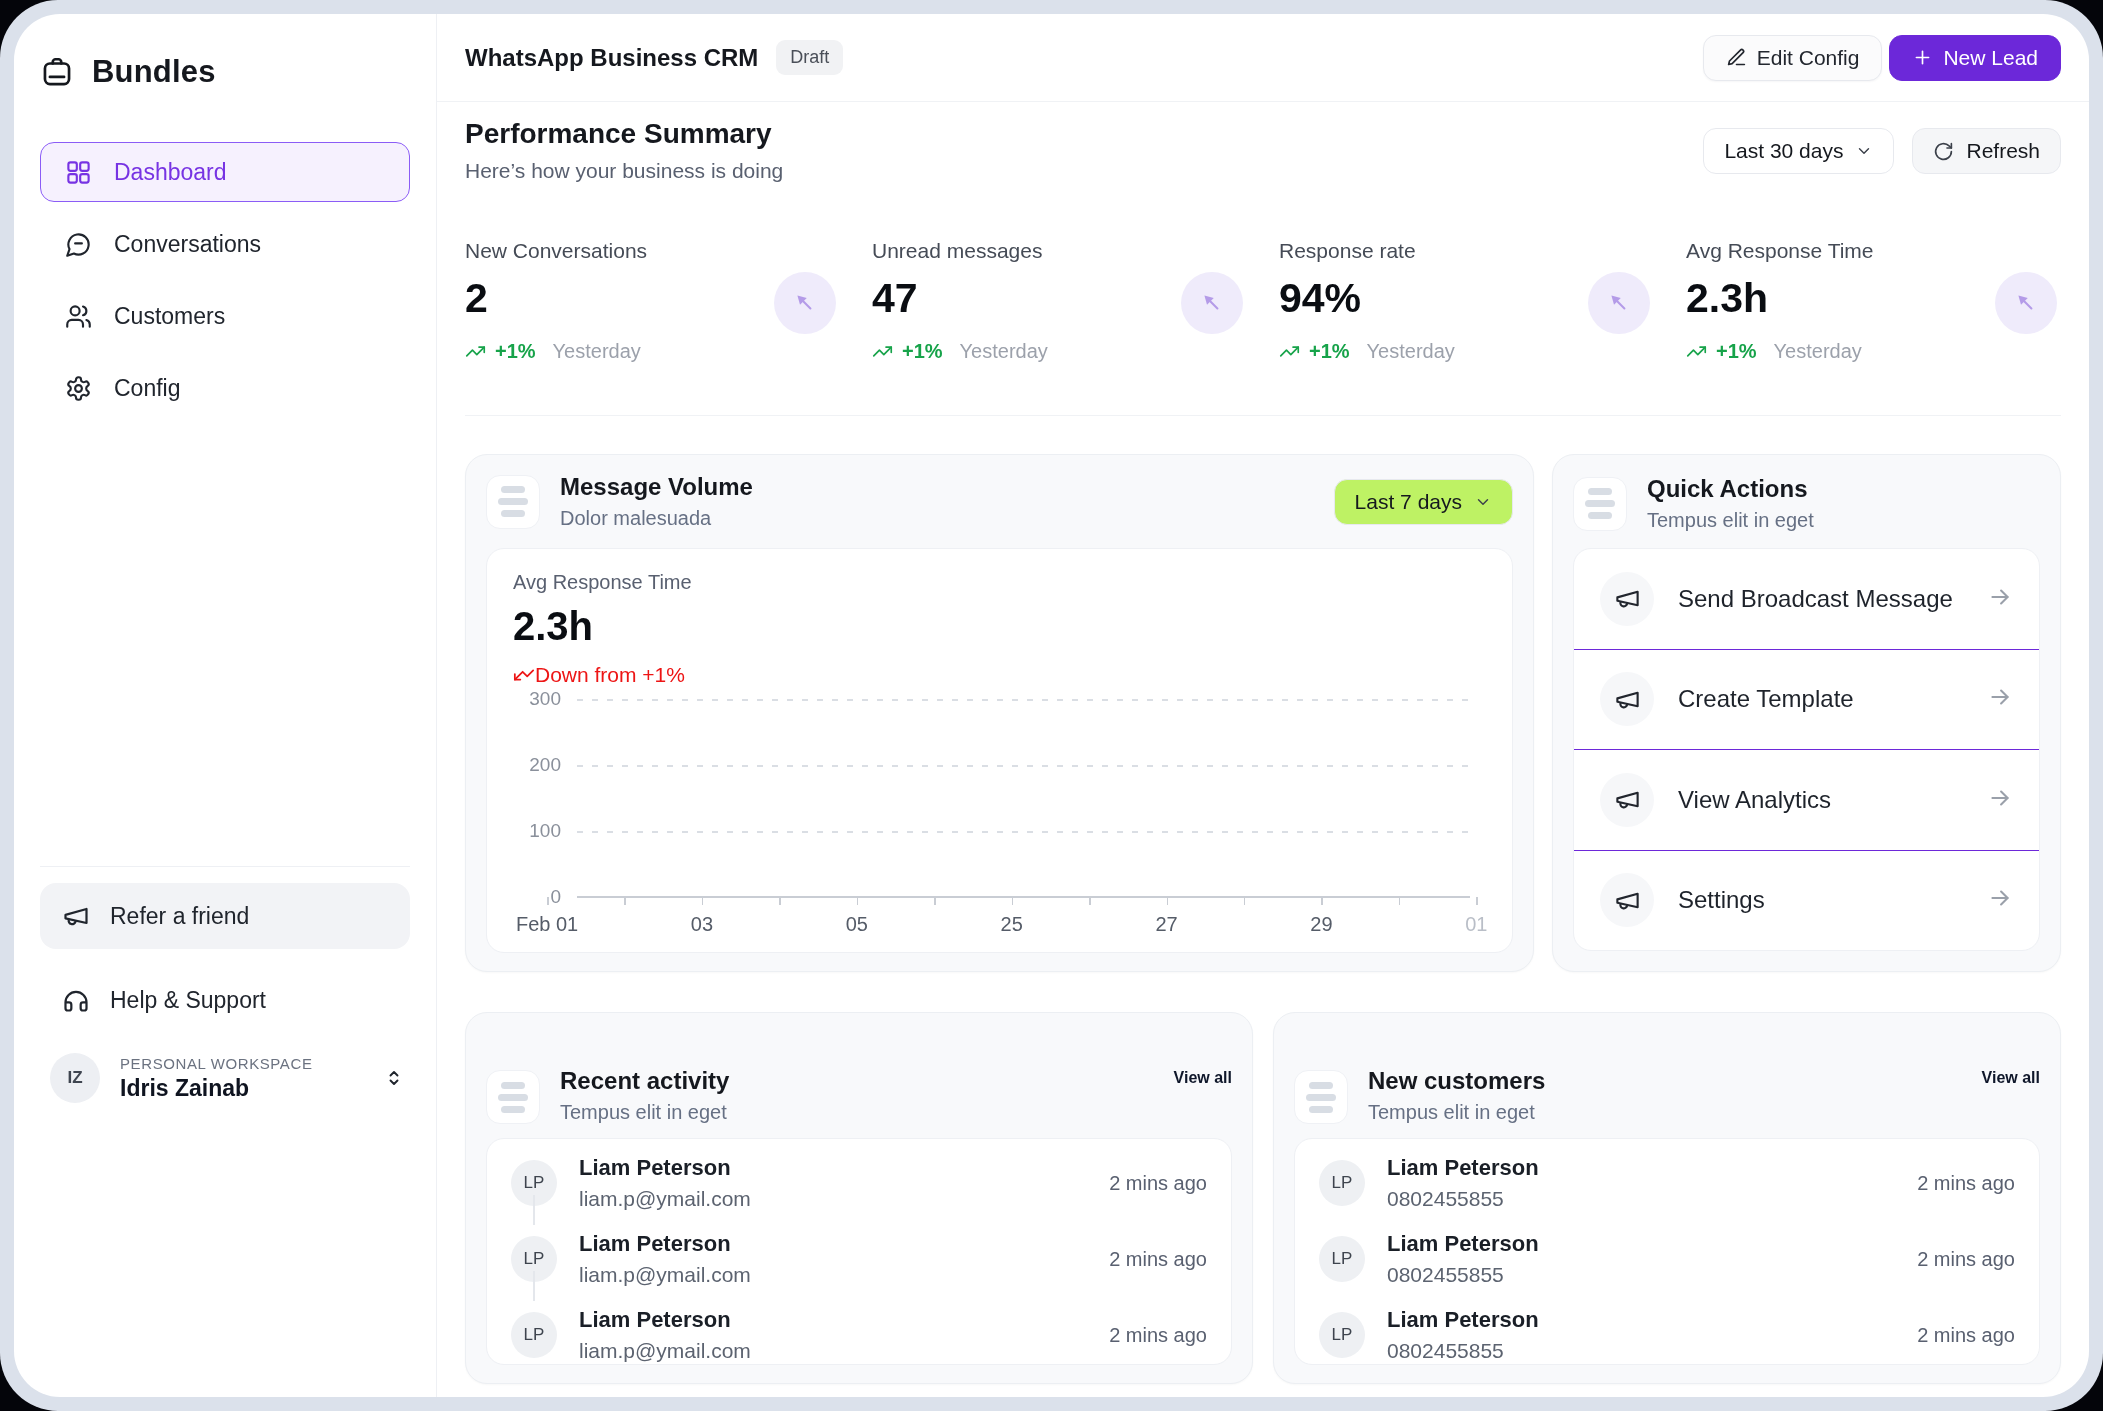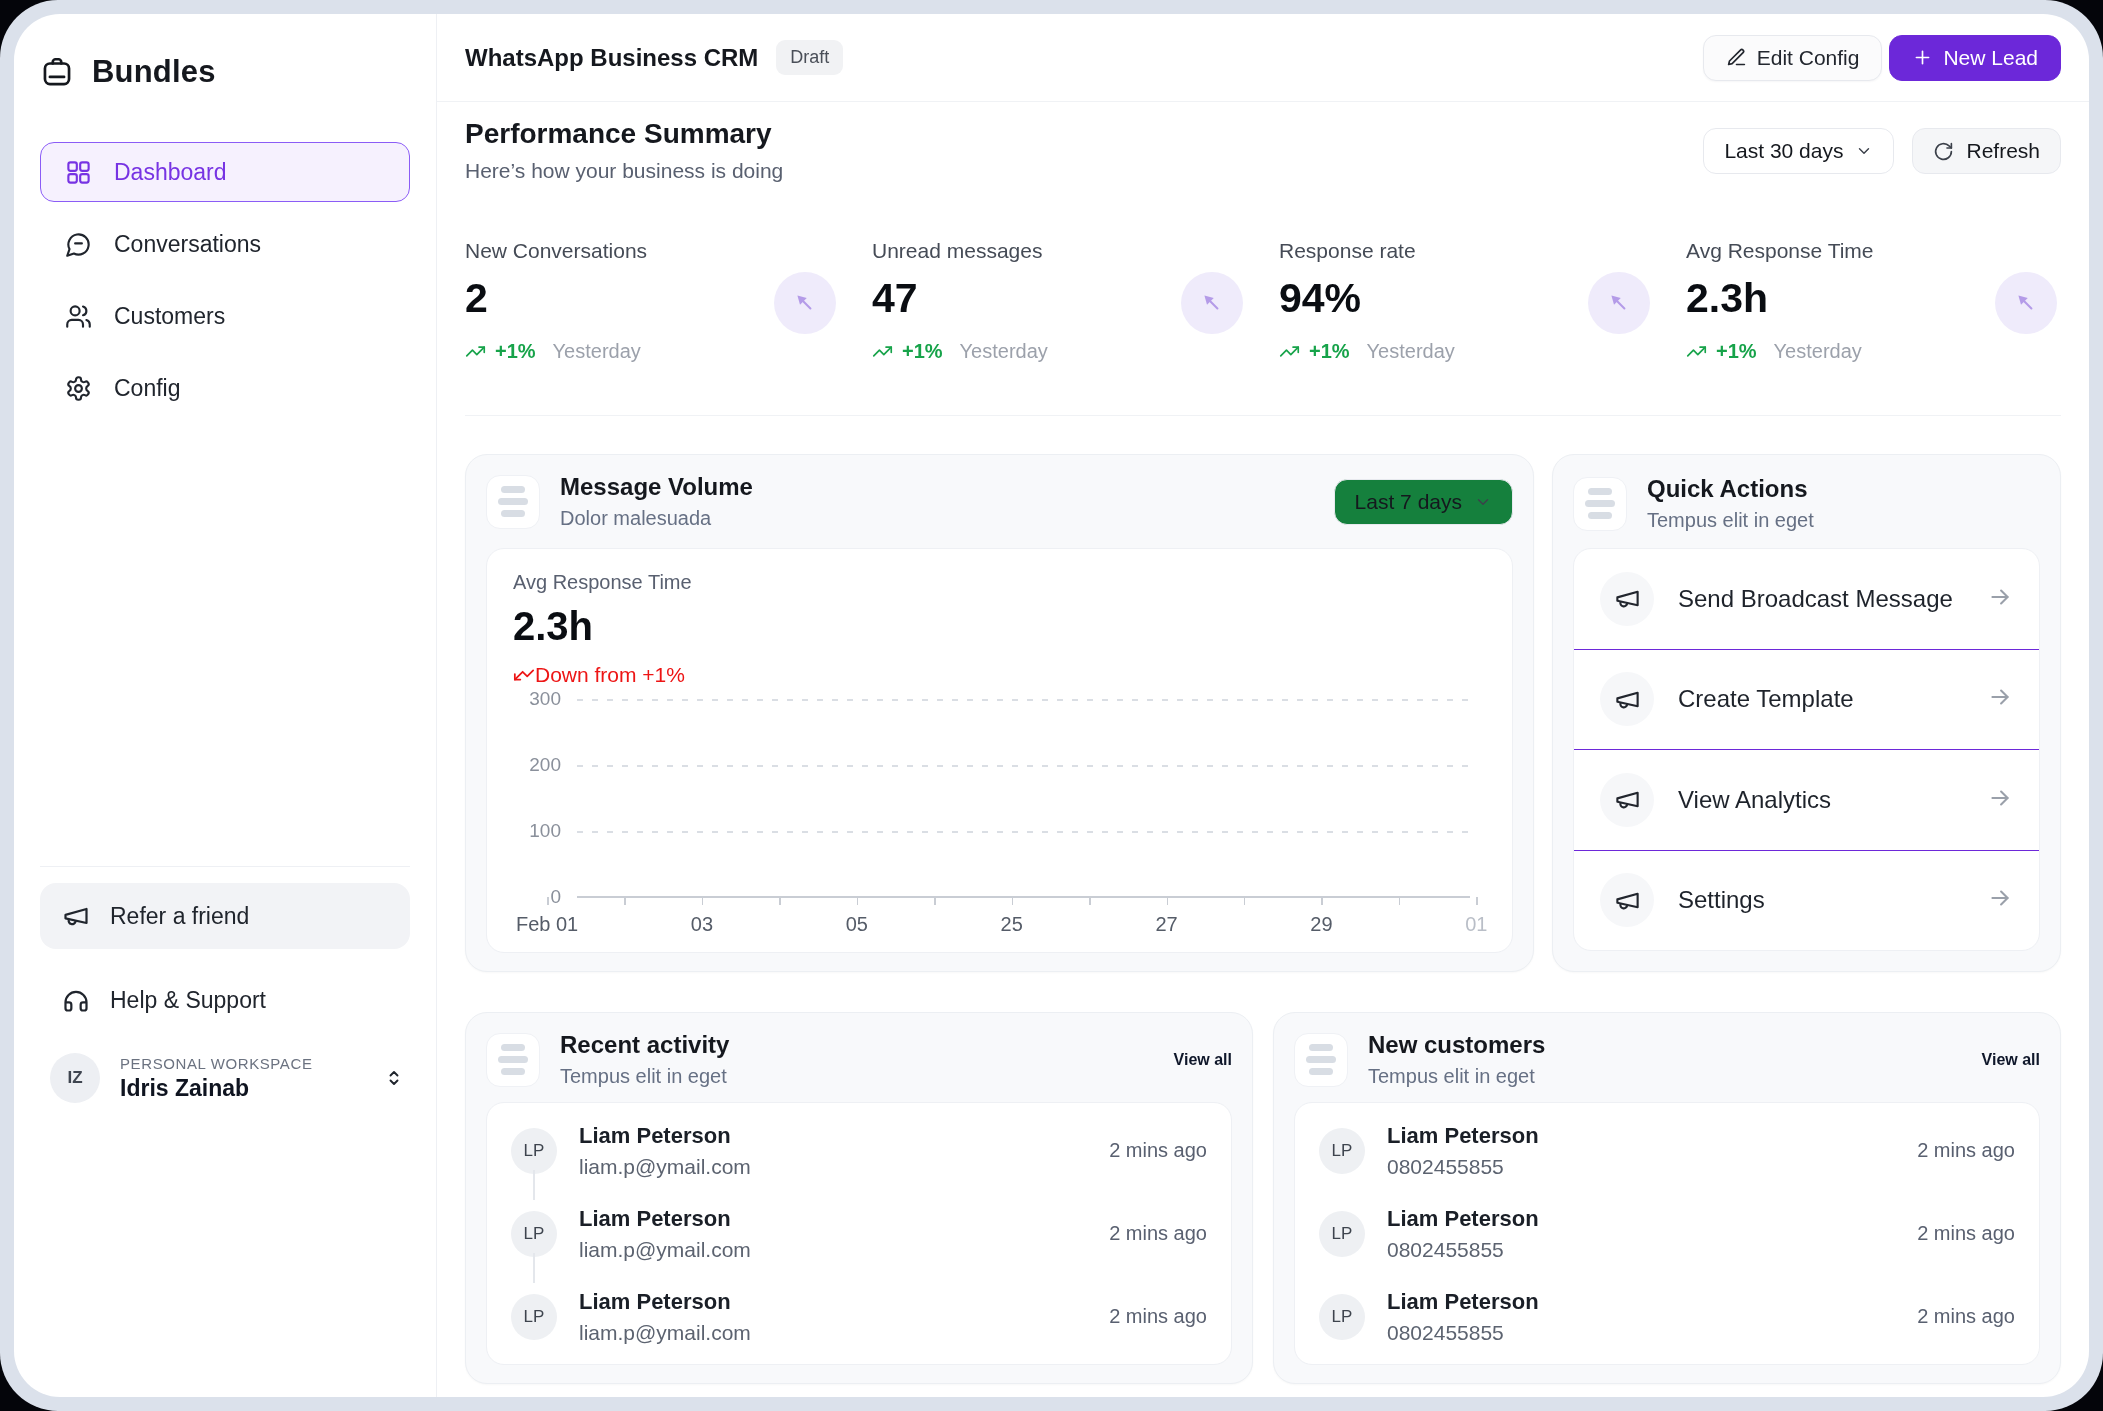--- a/index.html
+++ b/index.html
@@ -106,21 +106,21 @@
   .qa-item + .qa-item { border-top:1px solid #6d28d9; }
   .qa-bubble { width:54px; height:54px; border-radius:50%; background:#f6f7f9; display:flex; align-items:center; justify-content:center; color:#22262e; flex:0 0 54px; }
   .qa-bubble svg { width:27px; height:27px; }
   .qa-label { margin-left:24px; font-size:24px; font-weight:500; color:#1e232b; }
   .qa-arrow { margin-left:auto; color:#9aa0aa; }
   .qa-arrow svg { width:26px; height:26px; }
 
   .bottom-row { margin-top:40px; display:flex; gap:20px; height:372px; }
   .list-card { flex:1; padding:18px 20px; display:flex; flex-direction:column; }
   .list-header { justify-content:space-between; }
-  .list-header-left { display:flex; align-items:center; }
+  .list-header-left { display:flex; align-items:flex-end;margin-top:36px; }
   .view-all { font-size:16px; font-weight:600; color:#0f172a; cursor:pointer; }
   .people-list { margin-top:14px; background:#ffffff; border:1px solid #eef0f4; border-radius:18px; flex:1; padding:6px 24px; display:flex; flex-direction:column; justify-content:space-around; overflow:hidden; }
   .person { display:flex; align-items:center; position:relative; padding:10px 0; }
   .p-avatar { width:46px; height:46px; border-radius:50%; background:#eef0f3; color:#3e444e; font-size:17px; display:flex; align-items:center; justify-content:center; flex:0 0 46px; }
   .p-meta { margin-left:22px; }
   .p-name { font-size:22px; font-weight:600; color:#1a1f27; }
   .p-detail { font-size:21px; color:#5c6370; margin-top:6px; }
   .p-time { margin-left:auto; font-size:20px; color:#596070; }
   .connected .person + .person::before { content:''; position:absolute; left:22px; top:-26px; width:2px; height:30px; background:#e4e7ec; }
 
@@ -352,21 +352,21 @@
               <div class="tile">
                     <i></i>
                     <i></i>
                     <i></i>
                   </div>
               <div class="card-head-text">
                 <div class="card-title">Message Volume</div>
                 <div class="card-sub">Dolor malesuada</div>
               </div>
             </div>
-            <div class="pill" style="background:#15803d;">
+            <div class="pill" style="background:#bef264;">
               <span>Last 7 days</span>
               <svg class="ic" viewBox="0 0 24 24">
                     <path d="m6 9 6 6 6-6"></path>
                   </svg>
             </div>
           </div>
 
           <div class="chart-card">
             <div class="metric-label">Avg Response Time</div>
             <div class="metric-value">2.3h</div>

